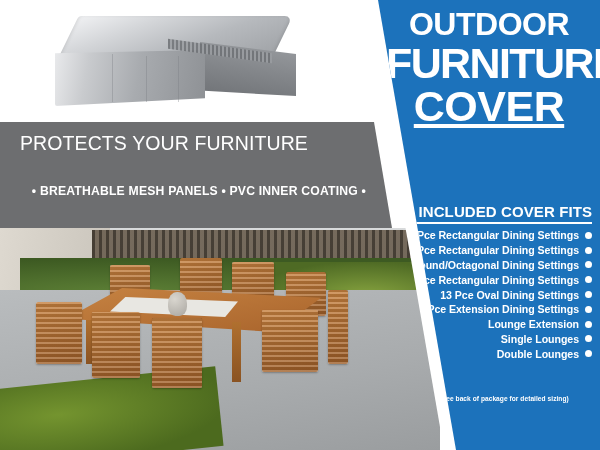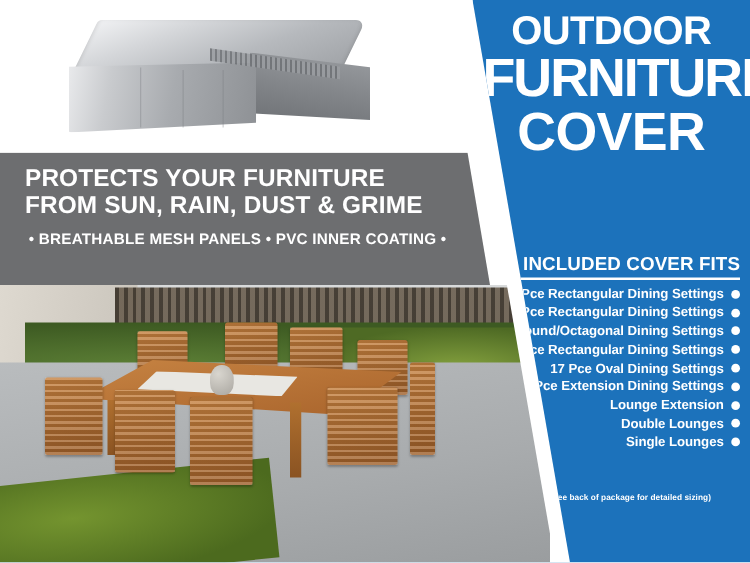--- a/index.html
+++ b/index.html
@@ -44,26 +44,26 @@
 
   
   .gray-banner {
     position:absolute; left:0; top:122px; width:392px; height:106px;
     background:#6d6e70;
     clip-path:polygon(0 0, 374px 0, 392px 106px, 0 106px);
     color:#ffffff;
   }
   .gb-head {
     position:absolute; left:20px; top:11px; width:340px;
-    font-size:19.5px; font-weight:bold; line-height:21px;
+    font-size:19.5px; font-weight:normal; line-height:21px;
     letter-spacing:.1px; text-transform:uppercase;
   }
   .gb-bullets {
     position:absolute; left:14px; top:61px; width:352px;
-    text-align:center; font-size:12.2px; font-weight:bold; line-height:17px;
+    text-align:right; font-size:12.2px; font-weight:bold; line-height:17px;
     letter-spacing:.2px; text-transform:uppercase;
   }
 
   
   .photo-bottom {
     position:absolute; left:0; top:228px; width:440px; height:222px; overflow:hidden;
     background:linear-gradient(#cfd2d4,#b9bcbe);
   }
   .ph-sky   { position:absolute; left:0; top:0; width:440px; height:40px;
               background:linear-gradient(#d8dadb,#c3c6c8); }
@@ -125,21 +125,21 @@
     clip-path:polygon(366px 0, 380px 0, 458px 450px, 444px 450px);
   }
 
   .title-block { position:absolute; left:386px; top:10px; width:206px; text-align:center; }
   .title-line {
     font-weight:bold; color:#ffffff; line-height:.93;
     letter-spacing:-.5px; white-space:nowrap; text-transform:uppercase;
   }
   .tl-1 { font-size:32px; }
   .tl-2 { font-size:43px; margin-top:3px; letter-spacing:-1.6px; }
-  .tl-3 { font-size:43px; margin-top:3px; }
+  .tl-3 { font-size:43px; margin-top:3px;text-decoration:underline; }
 
   .fits-head {
     position:absolute; left:382px; top:203px; width:212px;
     text-align:center; font-size:15px; font-weight:bold; letter-spacing:.1px;
     text-transform:uppercase; color:#ffffff;
   }
   .fits-rule {
     position:absolute; left:385px; top:222px; width:207px; height:2px; background:#ffffff;
   }
 
@@ -174,21 +174,20 @@
       <div class="cover-mesh"></div>
       <div class="cover-crease" style="left:62px;top:40px;height:48px"></div>
       <div class="cover-crease" style="left:96px;top:42px;height:46px"></div>
       <div class="cover-crease" style="left:128px;top:42px;height:46px"></div>
     </div>
   </div>
 
   <div class="gray-banner">
     <div class="gb-head">
       <div>PROTECTS YOUR FURNITURE</div>
-      <div>FROM SUN, RAIN, DUST &amp; GRIME</div>
     </div>
     <div class="gb-bullets">
       <div>• BREATHABLE MESH PANELS • PVC INNER COATING •</div>
     </div>
   </div>
 
   <div class="photo-bottom">
     <div class="ph-sky"></div>
     <div class="ph-wall"></div>
     <div class="ph-fence"></div>
@@ -259,37 +258,37 @@
         </div>
         <div class="fit-row">
           <span class="fit-label">9 Pce Round/Octagonal Dining Settings</span>
           <span class="fit-dot"></span>
         </div>
         <div class="fit-row">
           <span class="fit-label">11 Pce Rectangular Dining Settings</span>
           <span class="fit-dot"></span>
         </div>
         <div class="fit-row">
-          <span class="fit-label">17 Pce Oval Dining Settings</span>
+          <span class="fit-label">13 Pce Oval Dining Settings</span>
           <span class="fit-dot"></span>
         </div>
         <div class="fit-row">
           <span class="fit-label">13 Pce Extension Dining Settings</span>
           <span class="fit-dot"></span>
         </div>
         <div class="fit-row">
           <span class="fit-label">Lounge Extension</span>
           <span class="fit-dot"></span>
         </div>
         <div class="fit-row">
+          <span class="fit-label">Single Lounges</span>
+          <span class="fit-dot"></span>
+        </div>
+        <div class="fit-row">
           <span class="fit-label">Double Lounges</span>
           <span class="fit-dot"></span>
         </div>
-        <div class="fit-row">
-          <span class="fit-label">Single Lounges</span>
-          <span class="fit-dot"></span>
-        </div>
       </div>
 
     <div class="fine-print">(Please see back of package for detailed sizing)</div>
   </div>
 
 </div>
 
 </body></html>

